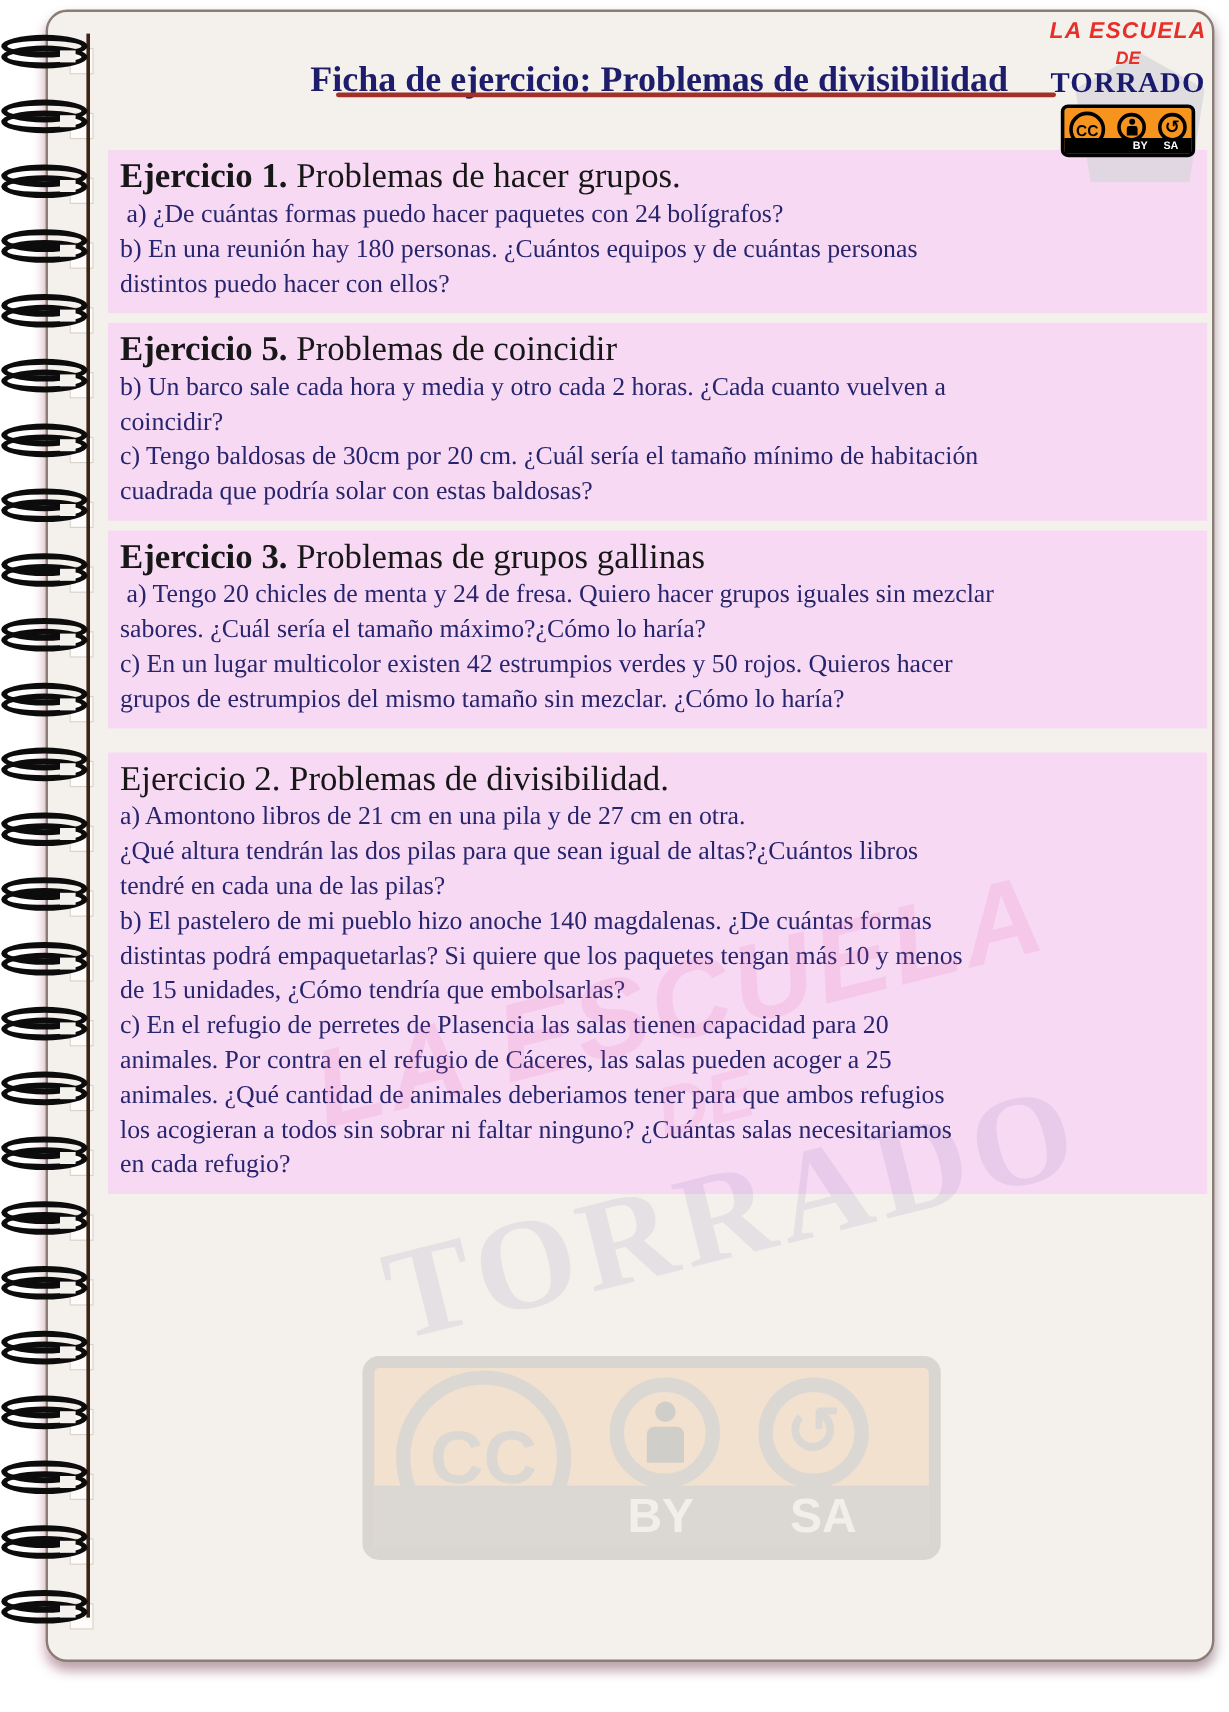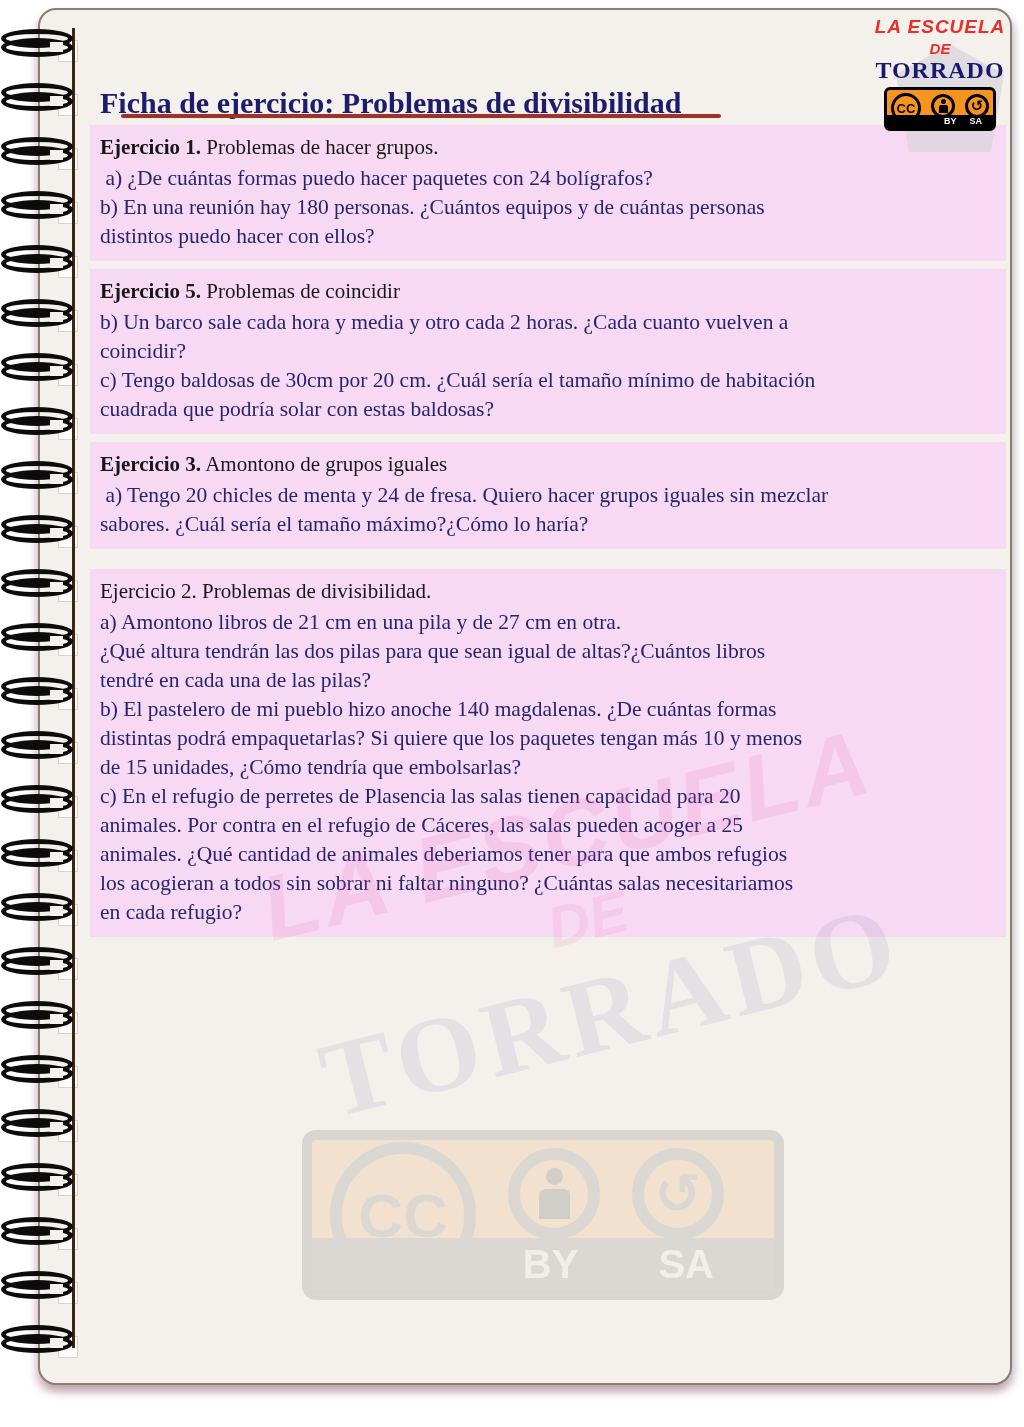--- a/index.html
+++ b/index.html
@@ -22,21 +22,21 @@
           border-radius:50%; }
   .coil.c1 { top:0; }
   .coil.c2 { top:9px; }
   .ring .notch { position:absolute; right:13px; top:13px; width:13px; height:10px;
                  background:#f4f1ec; }
   .punch-hole { position:absolute; width:20px; height:22px; background:#fdfcfa;
                 border:1px solid #d8d2c8; z-index:4; }
 
   
   .header-zone { position:absolute; left:0; top:0; width:974px; height:112px; }
-  .title-wrap { position:absolute; left:60px; top:40px; width:740px; text-align:left;margin-top:36px; }
+  .title-wrap { position:absolute; left:60px; top:40px; width:740px; text-align:right; }
   .sheet-title { display:inline-block; position:relative; font-size:30px; font-weight:bold;
                  color:#1d1d6b; letter-spacing:0px; }
   .sheet-title .red-underline { position:absolute; left:8%; right:-1%; bottom:-5px;
                  height:4px; background:#a03028; border-radius:2px; }
 
   .logo { position:absolute; right:8px; top:6px; width:132px; text-align:center; z-index:3; }
   .logo-shape { position:absolute; right:2px; top:28px; width:108px; height:108px;
                 background:#d9d5dc; clip-path:polygon(50% 0, 100% 28%, 88% 100%, 12% 100%, 0 28%);
                 opacity:.75; }
   .logo-line1 { position:relative; font-family:"Liberation Sans", sans-serif; font-weight:bold;
@@ -67,21 +67,21 @@
   .person::after { content:""; position:absolute; left:1px; top:6px; width:9px; height:8px;
           background:#000; border-radius:2px 2px 0 0; }
   .sa-arrow { font-family:"DejaVu Sans", sans-serif; font-weight:bold; font-size:15px;
           color:#000; line-height:1; }
 
   
   .content { position:absolute; left:50px; top:115px; width:916px; }
   .exercise { background:#f8d9f4; padding:5px 10px 10px 10px; margin-bottom:8px;
               position:relative; z-index:2; }
   .exercise.last { margin-top:20px; }
-  .ex-header { font-size:21px; color:#171717; line-height:34px; }
+  .ex-header { font-size:29px; color:#171717; line-height:34px; }
   .ex-number { font-weight:bold; }
   .ex-number.regular { font-weight:normal; }
   .ex-item { font-size:21.5px; color:#26256d; line-height:29px; white-space:pre-wrap; }
 
   
   .wm-logo { position:absolute; left:230px; top:770px; width:640px; text-align:center;
              transform:rotate(-14deg); z-index:3; pointer-events:none; }
   .wm-logo .w1 { font-family:"Liberation Sans", sans-serif; font-weight:bold; font-style:italic;
              font-size:92px; color:rgba(228,100,170,0.14); letter-spacing:4px; }
   .wm-logo .w2 { font-family:"Liberation Sans", sans-serif; font-weight:bold; font-style:italic;
@@ -161,23 +161,25 @@
 
       <div class="exercise">
         <div class="ex-header"><span class="ex-number">Ejercicio 5.</span><span> Problemas de coincidir</span></div>
         <p class="ex-item">b) Un barco sale cada hora y media y otro cada 2 horas. ¿Cada cuanto vuelven a
 coincidir?</p>
         <p class="ex-item">c) Tengo baldosas de 30cm por 20 cm. ¿Cuál sería el tamaño mínimo de habitación
 cuadrada que podría solar con estas baldosas?</p>
       </div>
 
       <div class="exercise">
-        <div class="ex-header"><span class="ex-number">Ejercicio 3.</span><span> Amontono de grupos iguales</span></div>
+        <div class="ex-header"><span class="ex-number">Ejercicio 3.</span><span> Problemas de grupos gallinas</span></div>
         <p class="ex-item"> a) Tengo 20 chicles de menta y 24 de fresa. Quiero hacer grupos iguales sin mezclar
 sabores. ¿Cuál sería el tamaño máximo?¿Cómo lo haría?</p>
+        <p class="ex-item">c) En un lugar multicolor existen 42 estrumpios verdes y 50 rojos. Quieros hacer
+grupos de estrumpios del mismo tamaño sin mezclar. ¿Cómo lo haría?</p>
       </div>
 
       <div class="exercise last">
         <div class="ex-header"><span class="ex-number regular">Ejercicio 2.</span><span> Problemas de divisibilidad.</span></div>
         <p class="ex-item">a) Amontono libros de 21 cm en una pila y de 27 cm en otra.
 ¿Qué altura tendrán las dos pilas para que sean igual de altas?¿Cuántos libros
 tendré en cada una de las pilas?</p>
         <p class="ex-item">b) El pastelero de mi pueblo hizo anoche 140 magdalenas. ¿De cuántas formas
 distintas podrá empaquetarlas? Si quiere que los paquetes tengan más 10 y menos
 de 15 unidades, ¿Cómo tendría que embolsarlas?</p>

